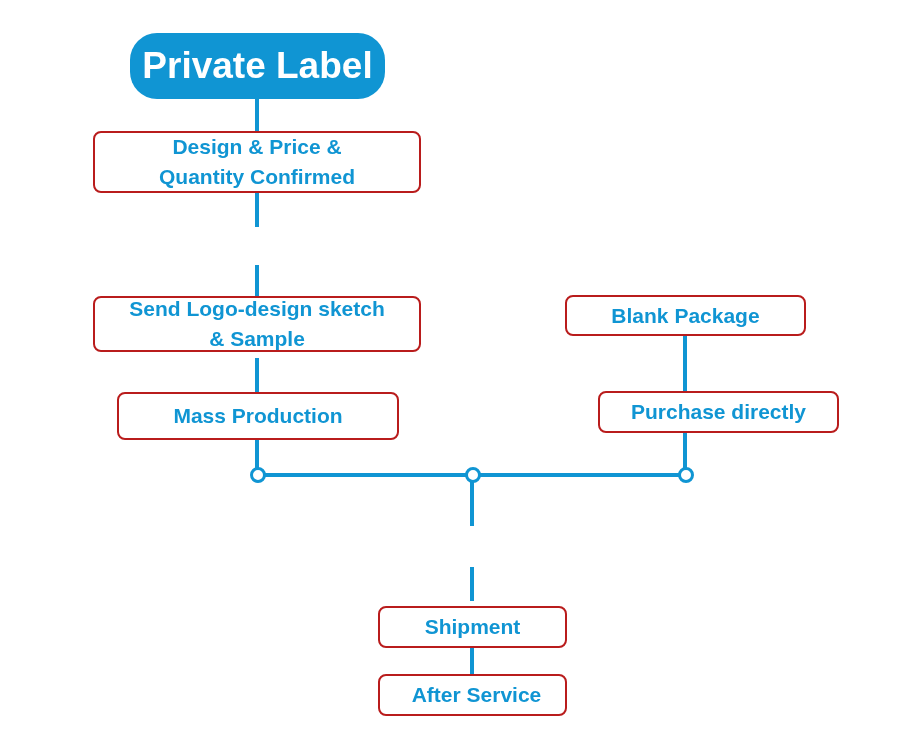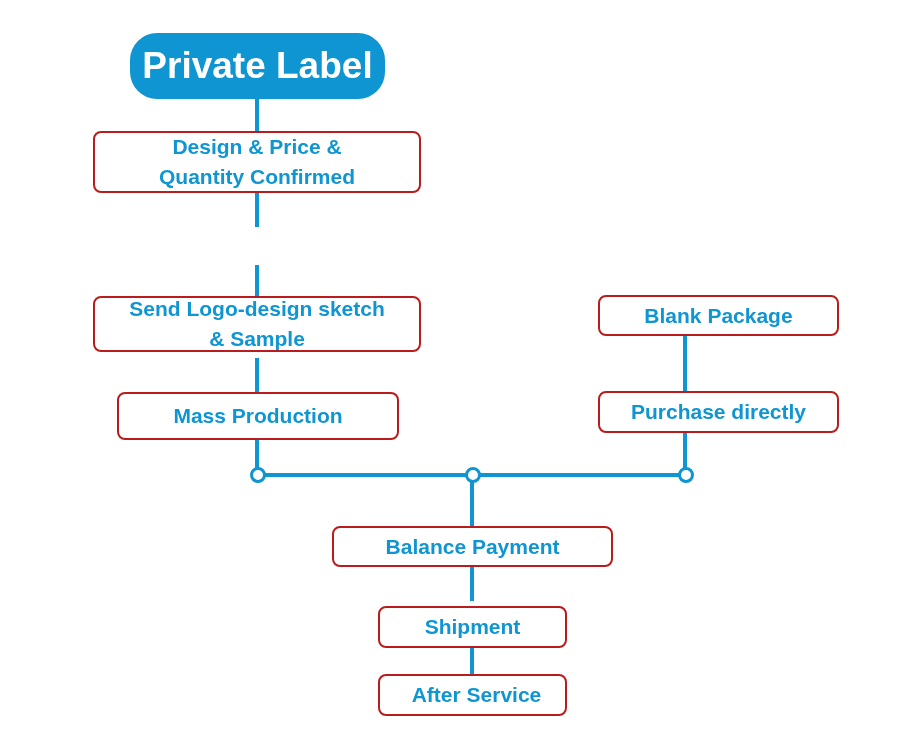--- a/index.html
+++ b/index.html
@@ -57,21 +57,21 @@
     background: #ffffff;
     z-index: 3;
   }
 
   
   #n-private-label   { left:130px; top:33px;  width:255px; height:66px; }
   #n-design          { left:93px;  top:131px; width:328px; height:62px; }
   #n-deposit         { left:117px; top:227px; width:280px; height:38px; }
   #n-sketch          { left:93px;  top:296px; width:328px; height:56px; }
   #n-mass            { left:117px; top:392px; width:282px; height:48px; }
-  #n-blank           { left:565px; top:295px; width:241px; height:41px;margin-left:33px; }
+  #n-blank           { left:565px; top:295px; width:241px; height:41px; }
   #n-purchase        { left:565px; top:391px; width:241px; height:42px;margin-left:33px; }
   #n-balance         { left:332px; top:526px; width:281px; height:41px; }
   #n-shipment        { left:378px; top:606px; width:189px; height:42px; }
   #n-after           { left:378px; top:674px; width:189px; height:42px;padding-left:8px; }
 
   
   #c-title-design     { left:255px; top:99px;  height:32px; }
   #c-design-deposit   { left:255px; top:193px; height:34px; }
   #c-deposit-sketch   { left:255px; top:265px; height:31px; }
   #c-sketch-mass      { left:255px; top:358px; height:34px; }
@@ -100,21 +100,20 @@
 
   <div class="node" id="n-sketch">Send Logo-design sketch
 &amp; Sample</div>
 
   <div class="node" id="n-mass">Mass Production</div>
 
   <div class="node" id="n-blank">Blank Package</div>
 
   <div class="node" id="n-purchase">Purchase directly</div>
 
-  <div class="node" id="n-balance">Balance Payment</div>
 
   <div class="node" id="n-shipment">Shipment</div>
 
   <div class="node" id="n-after">After Service</div>
 
   <div class="vline" id="c-title-design"></div>
   <div class="vline" id="c-design-deposit"></div>
   <div class="vline" id="c-deposit-sketch"></div>
   <div class="vline" id="c-sketch-mass"></div>
   <div class="vline" id="c-mass-junction"></div>

